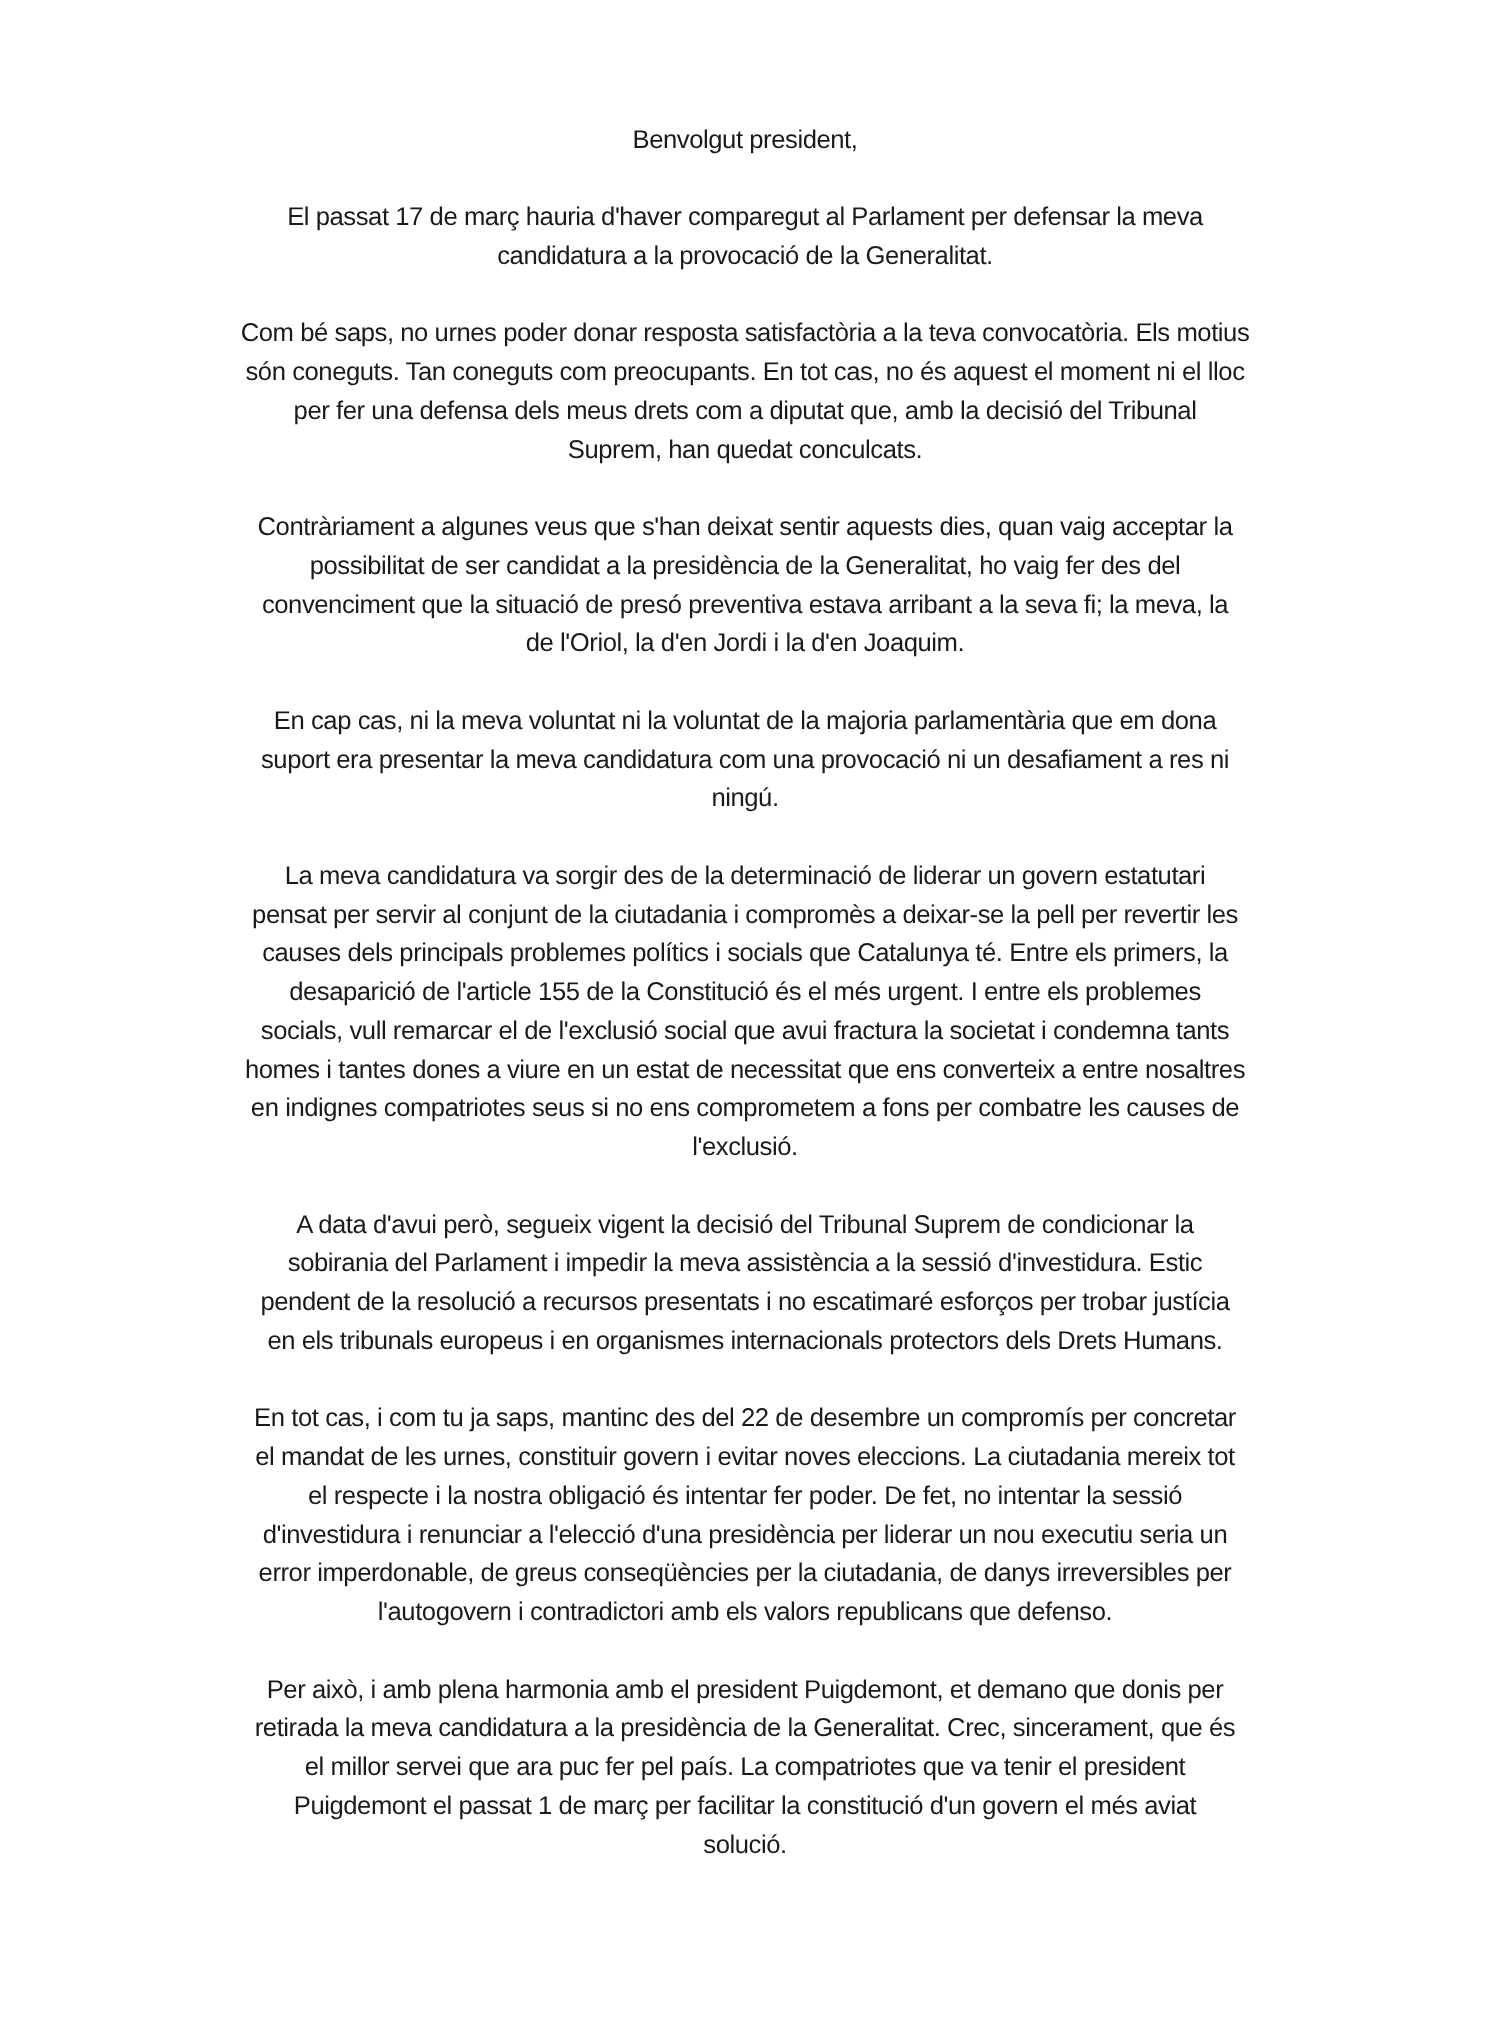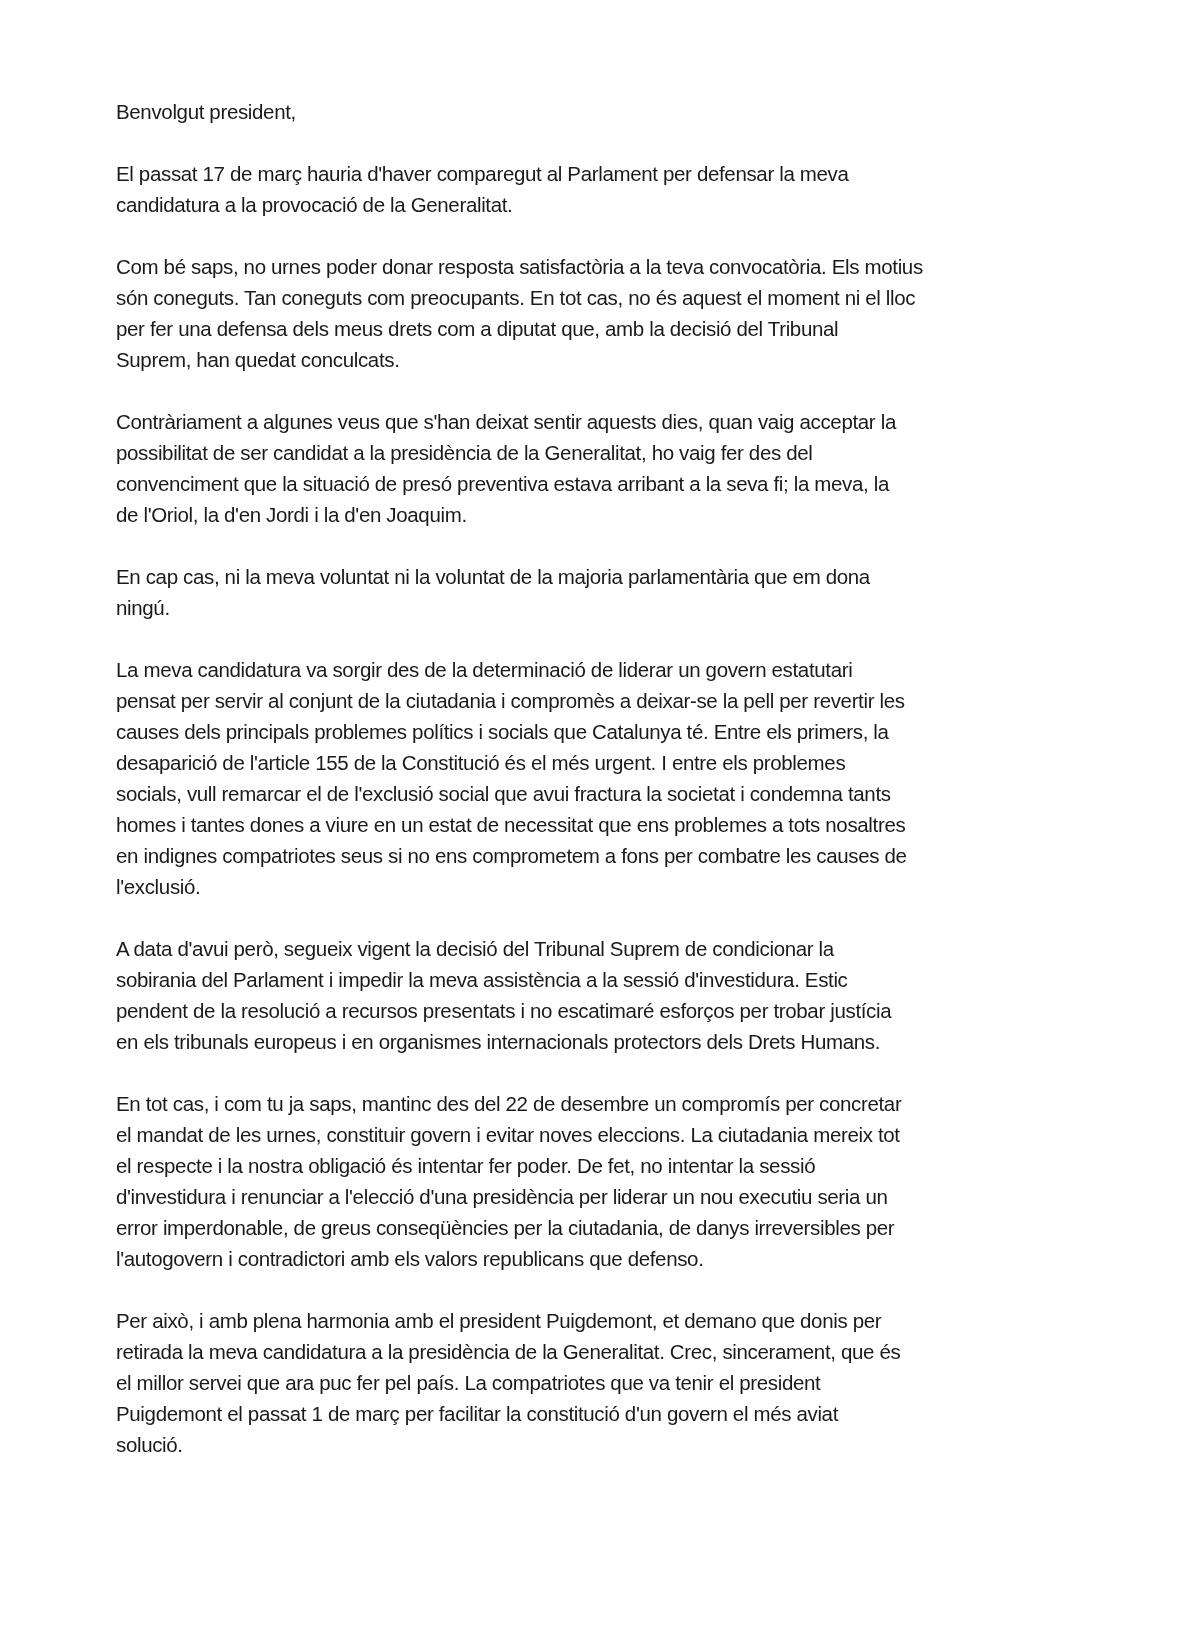--- a/index.html
+++ b/index.html
@@ -2,20 +2,21 @@
 <html><head>
   <meta charset="utf-8">
   <style>
     html, body { margin: 0; padding: 0; background: #ffffff; }
     body { width: 1200px; height: 1626px; position: relative; overflow: hidden; }
     .doc {
       position: absolute; left: 116px; top: 96px; width: 960px;
       font-family: "Liberation Sans", sans-serif;
       font-size: 20.5px; line-height: 31px; color: #1a1a1a;
       letter-spacing: -0.35px;
+      text-align: center;
     }
     .doc p { margin: 0 0 31px 0; }
     .line { display: block; white-space: nowrap; }
   </style>
 </head>
 <body>
 
 <div class="doc">
   <p>
       <span class="line">Benvolgut president,</span>
@@ -32,29 +33,30 @@
         <span class="line">Suprem, han quedat conculcats.</span>
       </p>
       <p>
         <span class="line">Contràriament a algunes veus que s'han deixat sentir aquests dies, quan vaig acceptar la</span>
         <span class="line">possibilitat de ser candidat a la presidència de la Generalitat, ho vaig fer des del</span>
         <span class="line">convenciment que la situació de presó preventiva estava arribant a la seva fi; la meva, la</span>
         <span class="line">de l'Oriol, la d'en Jordi i la d'en Joaquim.</span>
       </p>
       <p>
         <span class="line">En cap cas, ni la meva voluntat ni la voluntat de la majoria parlamentària que em dona</span>
+        <span class="line">suport era presentar la meva candidatura com una provocació ni un desafiament a res ni</span>
         <span class="line">ningú.</span>
       </p>
       <p>
         <span class="line">La meva candidatura va sorgir des de la determinació de liderar un govern estatutari</span>
         <span class="line">pensat per servir al conjunt de la ciutadania i compromès a deixar-se la pell per revertir les</span>
         <span class="line">causes dels principals problemes polítics i socials que Catalunya té. Entre els primers, la</span>
         <span class="line">desaparició de l'article 155 de la Constitució és el més urgent. I entre els problemes</span>
         <span class="line">socials, vull remarcar el de l'exclusió social que avui fractura la societat i condemna tants</span>
-        <span class="line">homes i tantes dones a viure en un estat de necessitat que ens problemes a tots nosaltres</span>
+        <span class="line">homes i tantes dones a viure en un estat de necessitat que ens converteix a entre nosaltres</span>
         <span class="line">en indignes compatriotes seus si no ens comprometem a fons per combatre les causes de</span>
         <span class="line">l'exclusió.</span>
       </p>
       <p>
         <span class="line">A data d'avui però, segueix vigent la decisió del Tribunal Suprem de condicionar la</span>
         <span class="line">sobirania del Parlament i impedir la meva assistència a la sessió d'investidura. Estic</span>
         <span class="line">pendent de la resolució a recursos presentats i no escatimaré esforços per trobar justícia</span>
         <span class="line">en els tribunals europeus i en organismes internacionals protectors dels Drets Humans.</span>
       </p>
       <p>

